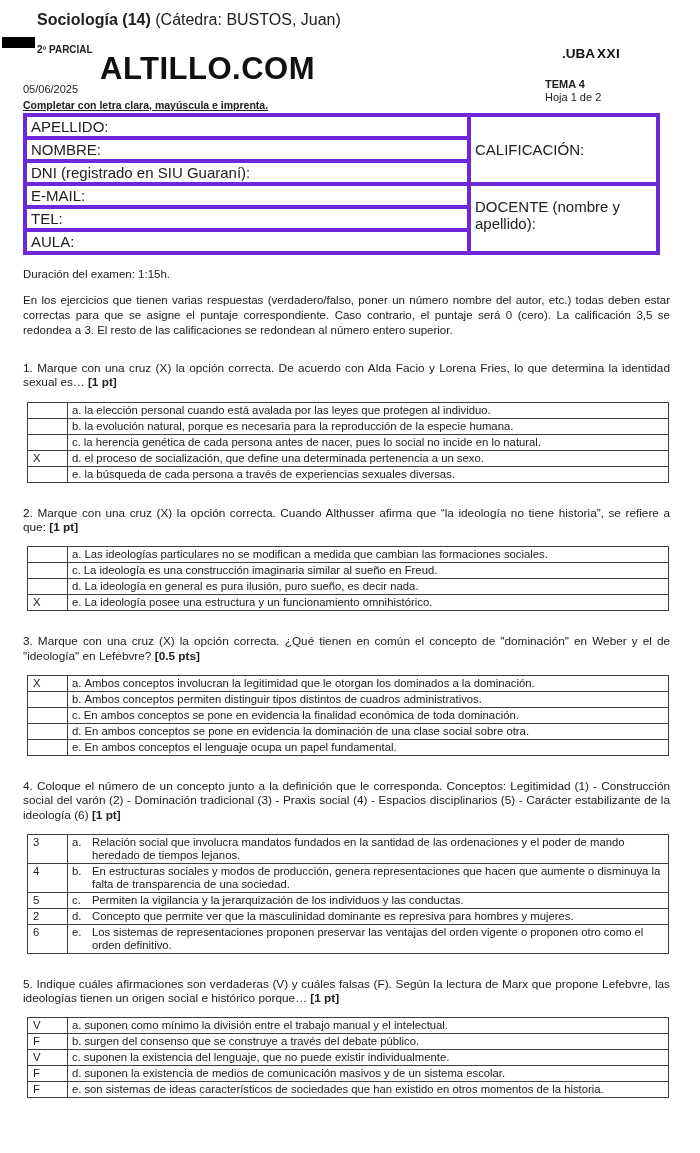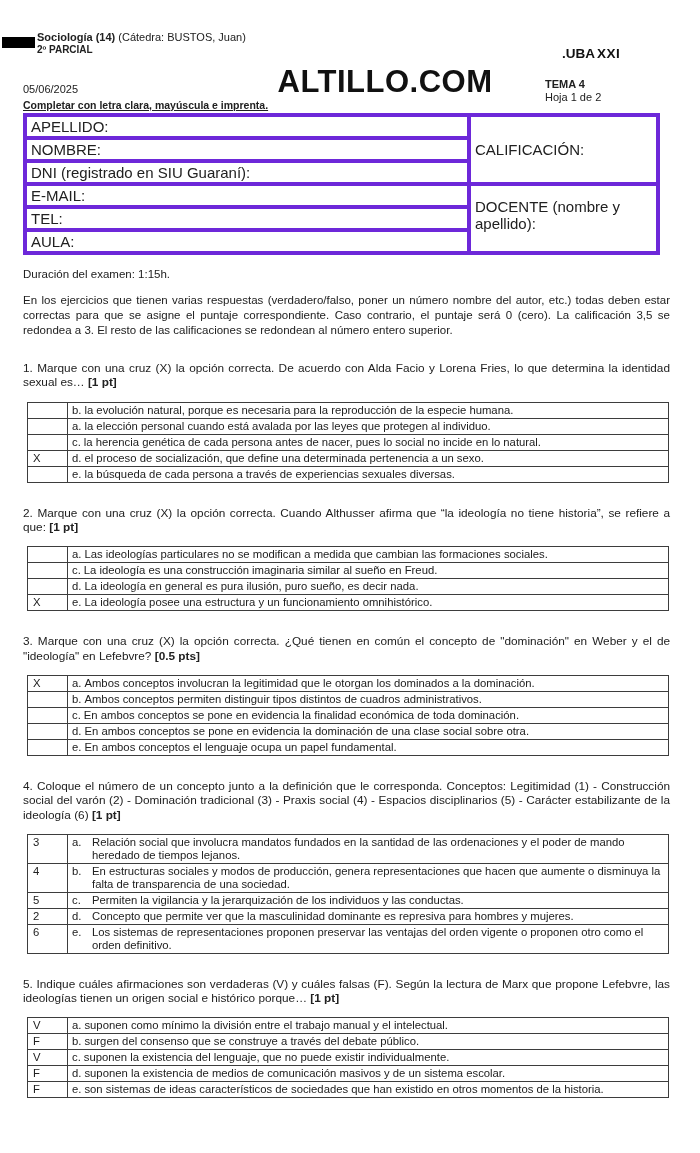--- a/index.html
+++ b/index.html
@@ -1,22 +1,22 @@
 <!DOCTYPE html>
 <html><head>
 <meta charset="utf-8">
 <style>
   html,body{margin:0;padding:0}
   body{width:700px;height:1153px;background:#fff;font-family:"Liberation Sans",sans-serif;color:#212121;position:relative;overflow:hidden}
   .abs{position:absolute}
   .redaction{left:2px;top:37px;width:33px;height:11px;background:#000}
-  .course{left:37px;top:31px;font-size:11px;line-height:12px;white-space:nowrap}
+  .course{left:37px;top:14px;font-size:16px;line-height:12px;white-space:nowrap}
   .course b{font-weight:700}
   .examtype{left:37px;top:44px;font-size:10px;font-weight:700}
-  .site-title{left:100px;top:64px;width:570px;text-align:center;font-size:31px;font-weight:700;letter-spacing:.5px;color:#111}
+  .site-title{left:100px;top:51px;width:570px;font-size:31px;font-weight:700;letter-spacing:.5px;color:#111}
   .uba-logo{left:562px;top:46px;font-size:13.5px;font-weight:700;color:#111;white-space:nowrap}
   .uba-logo .xxi{font-weight:700;margin-left:2px;letter-spacing:.5px}
   .date{left:23px;top:83px;font-size:11px}
   .tema-block{left:545px;top:78px;width:92px;text-align:left;font-size:11px;line-height:12.5px}
   .tema{font-weight:700}
   .fill-note{left:23px;top:99px;font-size:10.5px;font-weight:700;text-decoration:underline}
   .content{position:absolute;left:23px;top:113px;width:647px}
   table{border-collapse:collapse}
   .form{width:637px;table-layout:fixed}
   .form td{border:4px solid #6d28d9;font-size:15px;padding:1px 4px;height:14px;vertical-align:middle;overflow:hidden}
@@ -78,25 +78,25 @@
 
   <p class="duration">Duración del examen: 1:15h.</p>
   <p class="rules">En los ejercicios que tienen varias respuestas (verdadero/falso, poner un número nombre del autor, etc.) todas deben estar correctas para que se asigne el puntaje correspondiente. Caso contrario, el puntaje será 0 (cero). La calificación 3,5 se redondea a 3. El resto de las calificaciones se redondean al número entero superior.</p>
 
   <section class="q">
     <p class="prompt"><span>1. Marque con una cruz (X) la opción correcta. De acuerdo con Alda Facio y Lorena Fries, lo que determina la identidad sexual es…</span> <b class="pts">[1 pt]</b></p>
     <table class="qtable">
       <tbody>
         <tr>
           <td class="mark"></td>
+          <td class="opt"><span class="letter">a.</span><span>la elección personal cuando está avalada por las leyes que protegen al individuo.</span></td>
+        </tr>
+        <tr>
+          <td class="mark"></td>
           <td class="opt"><span class="letter">b.</span><span>la evolución natural, porque es necesaria para la reproducción de la especie humana.</span></td>
-        </tr>
-        <tr>
-          <td class="mark"></td>
-          <td class="opt"><span class="letter">a.</span><span>la elección personal cuando está avalada por las leyes que protegen al individuo.</span></td>
         </tr>
         <tr>
           <td class="mark"></td>
           <td class="opt"><span class="letter">c.</span><span>la herencia genética de cada persona antes de nacer, pues lo social no incide en lo natural.</span></td>
         </tr>
         <tr>
           <td class="mark">X</td>
           <td class="opt"><span class="letter">d.</span><span>el proceso de socialización, que define una determinada pertenencia a un sexo.</span></td>
         </tr>
         <tr>

